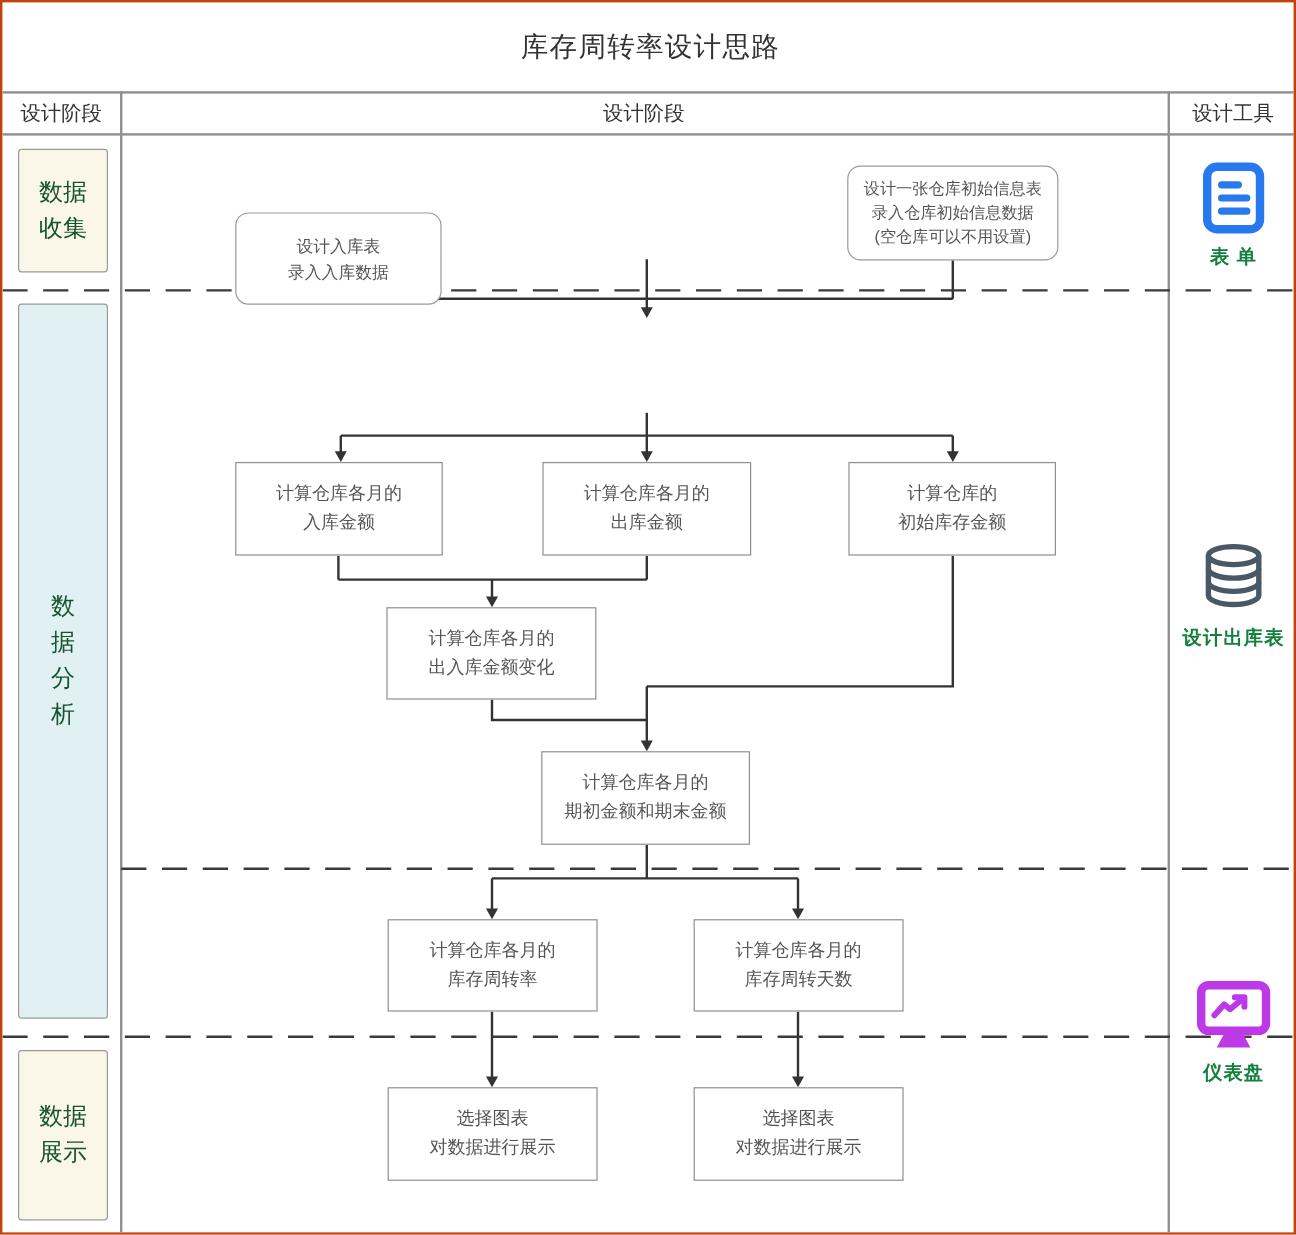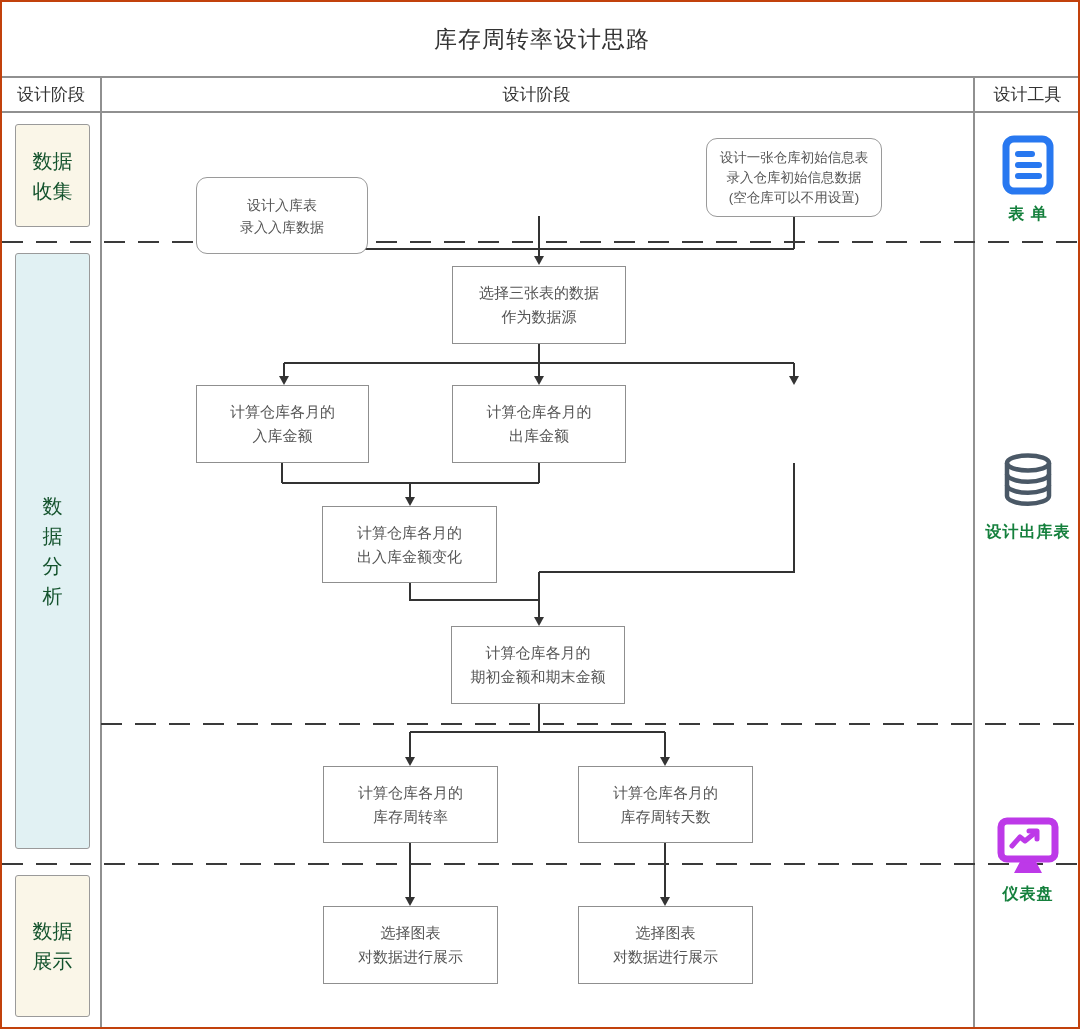--- a/index.html
+++ b/index.html
@@ -99,27 +99,27 @@
 析</div>
   <div class="stagebox beige" style="top:873px;height:142px;">数据
 展示</div>
 
   <div class="node rounded" style="left:194px;top:137px;width:172px;height:77px;margin-top:38px;">设计入库表
 录入入库数据</div>
   <div class="node rounded small" style="left:704px;top:136px;width:176px;height:79px;">设计一张仓库初始信息表
 录入仓库初始信息数据
 (空仓库可以不用设置)</div>
 
-  <div class="node" style="left:450px;top:264px;width:174px;height:78px;">选择三张表的数据
-作为数据源</div>
 
   <div class="node" style="left:194px;top:383px;width:173px;height:78px;">计算仓库各月的
 入库金额</div>
   <div class="node" style="left:450px;top:383px;width:174px;height:78px;">计算仓库各月的
 出库金额</div>
+  <div class="node" style="left:705px;top:383px;width:173px;height:78px;">计算仓库的
+初始库存金额</div>
 
   <div class="node" style="left:320px;top:504px;width:175px;height:77px;">计算仓库各月的
 出入库金额变化</div>
 
   <div class="node" style="left:449px;top:624px;width:174px;height:78px;">计算仓库各月的
 期初金额和期末金额</div>
 
   <div class="node" style="left:321px;top:764px;width:175px;height:77px;">计算仓库各月的
 库存周转率</div>
   <div class="node" style="left:576px;top:764px;width:175px;height:77px;">计算仓库各月的

